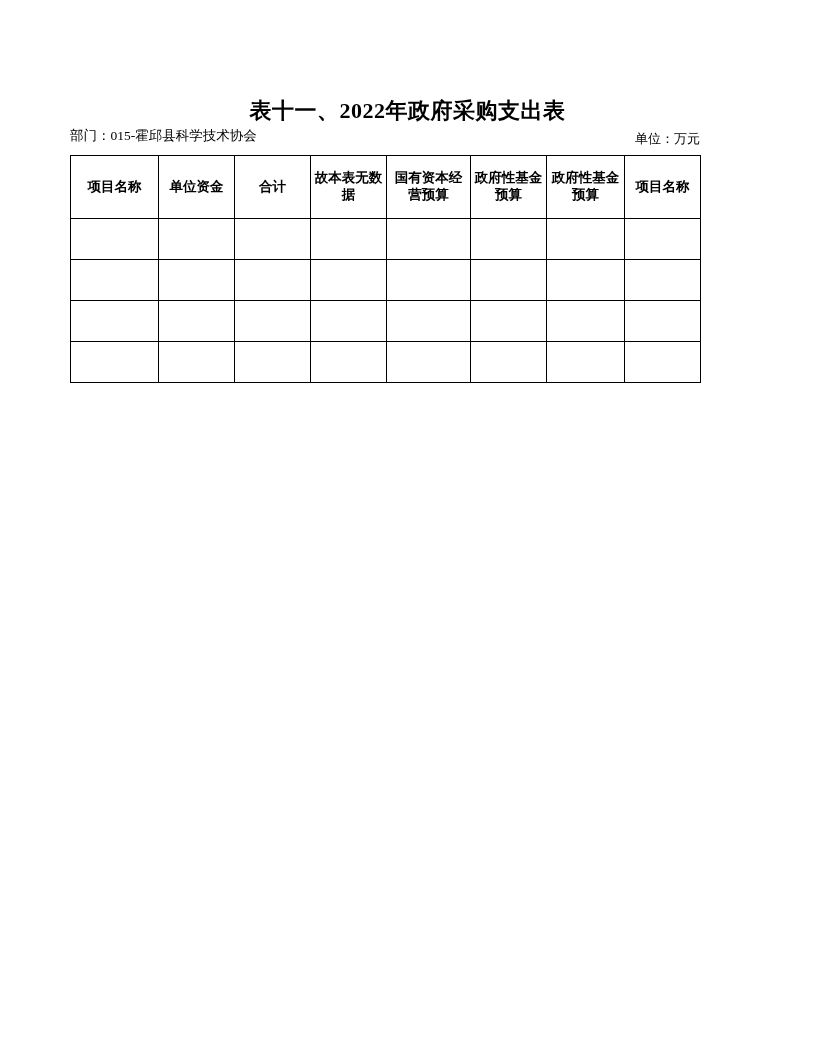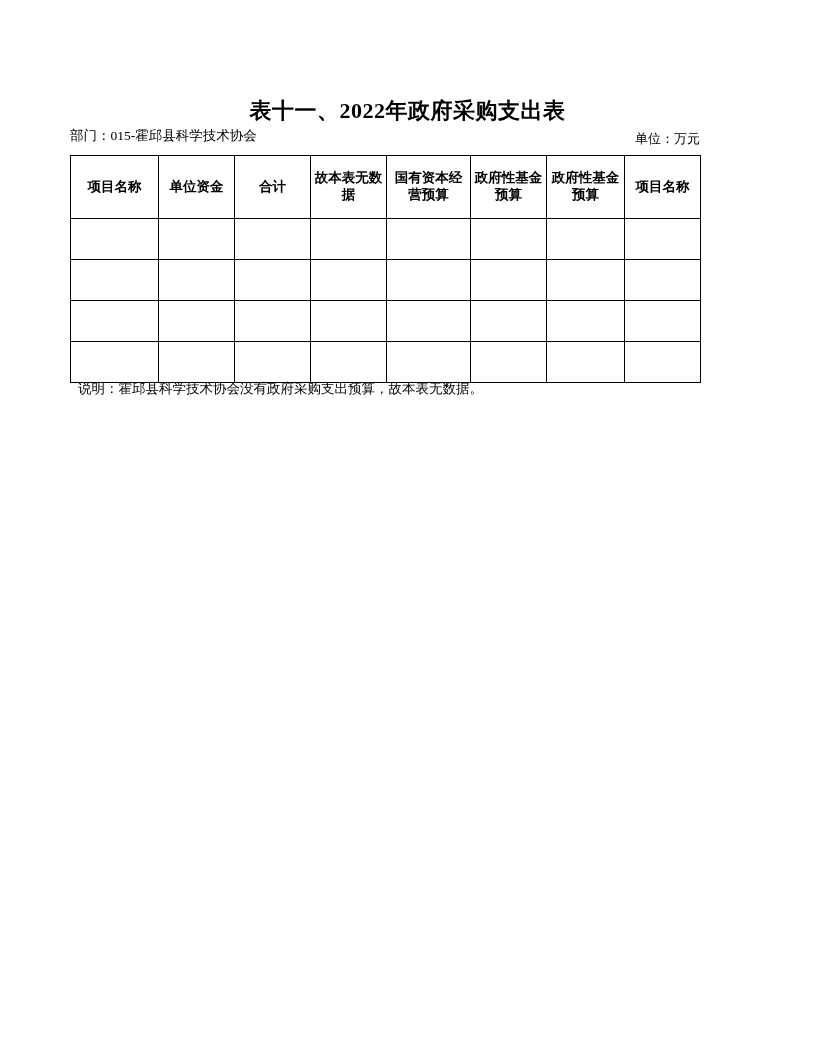--- a/index.html
+++ b/index.html
@@ -175,15 +175,14 @@
           <td></td>
           <td></td>
           <td></td>
           <td></td>
           <td></td>
           <td></td>
         </tr>
       </tbody>
   </table>
 
-  <div class="note">说明：霍邱县科学技术协会没有政府采购支出预算，故本表无数据。</div>
 
 </div>
 
 </body></html>

